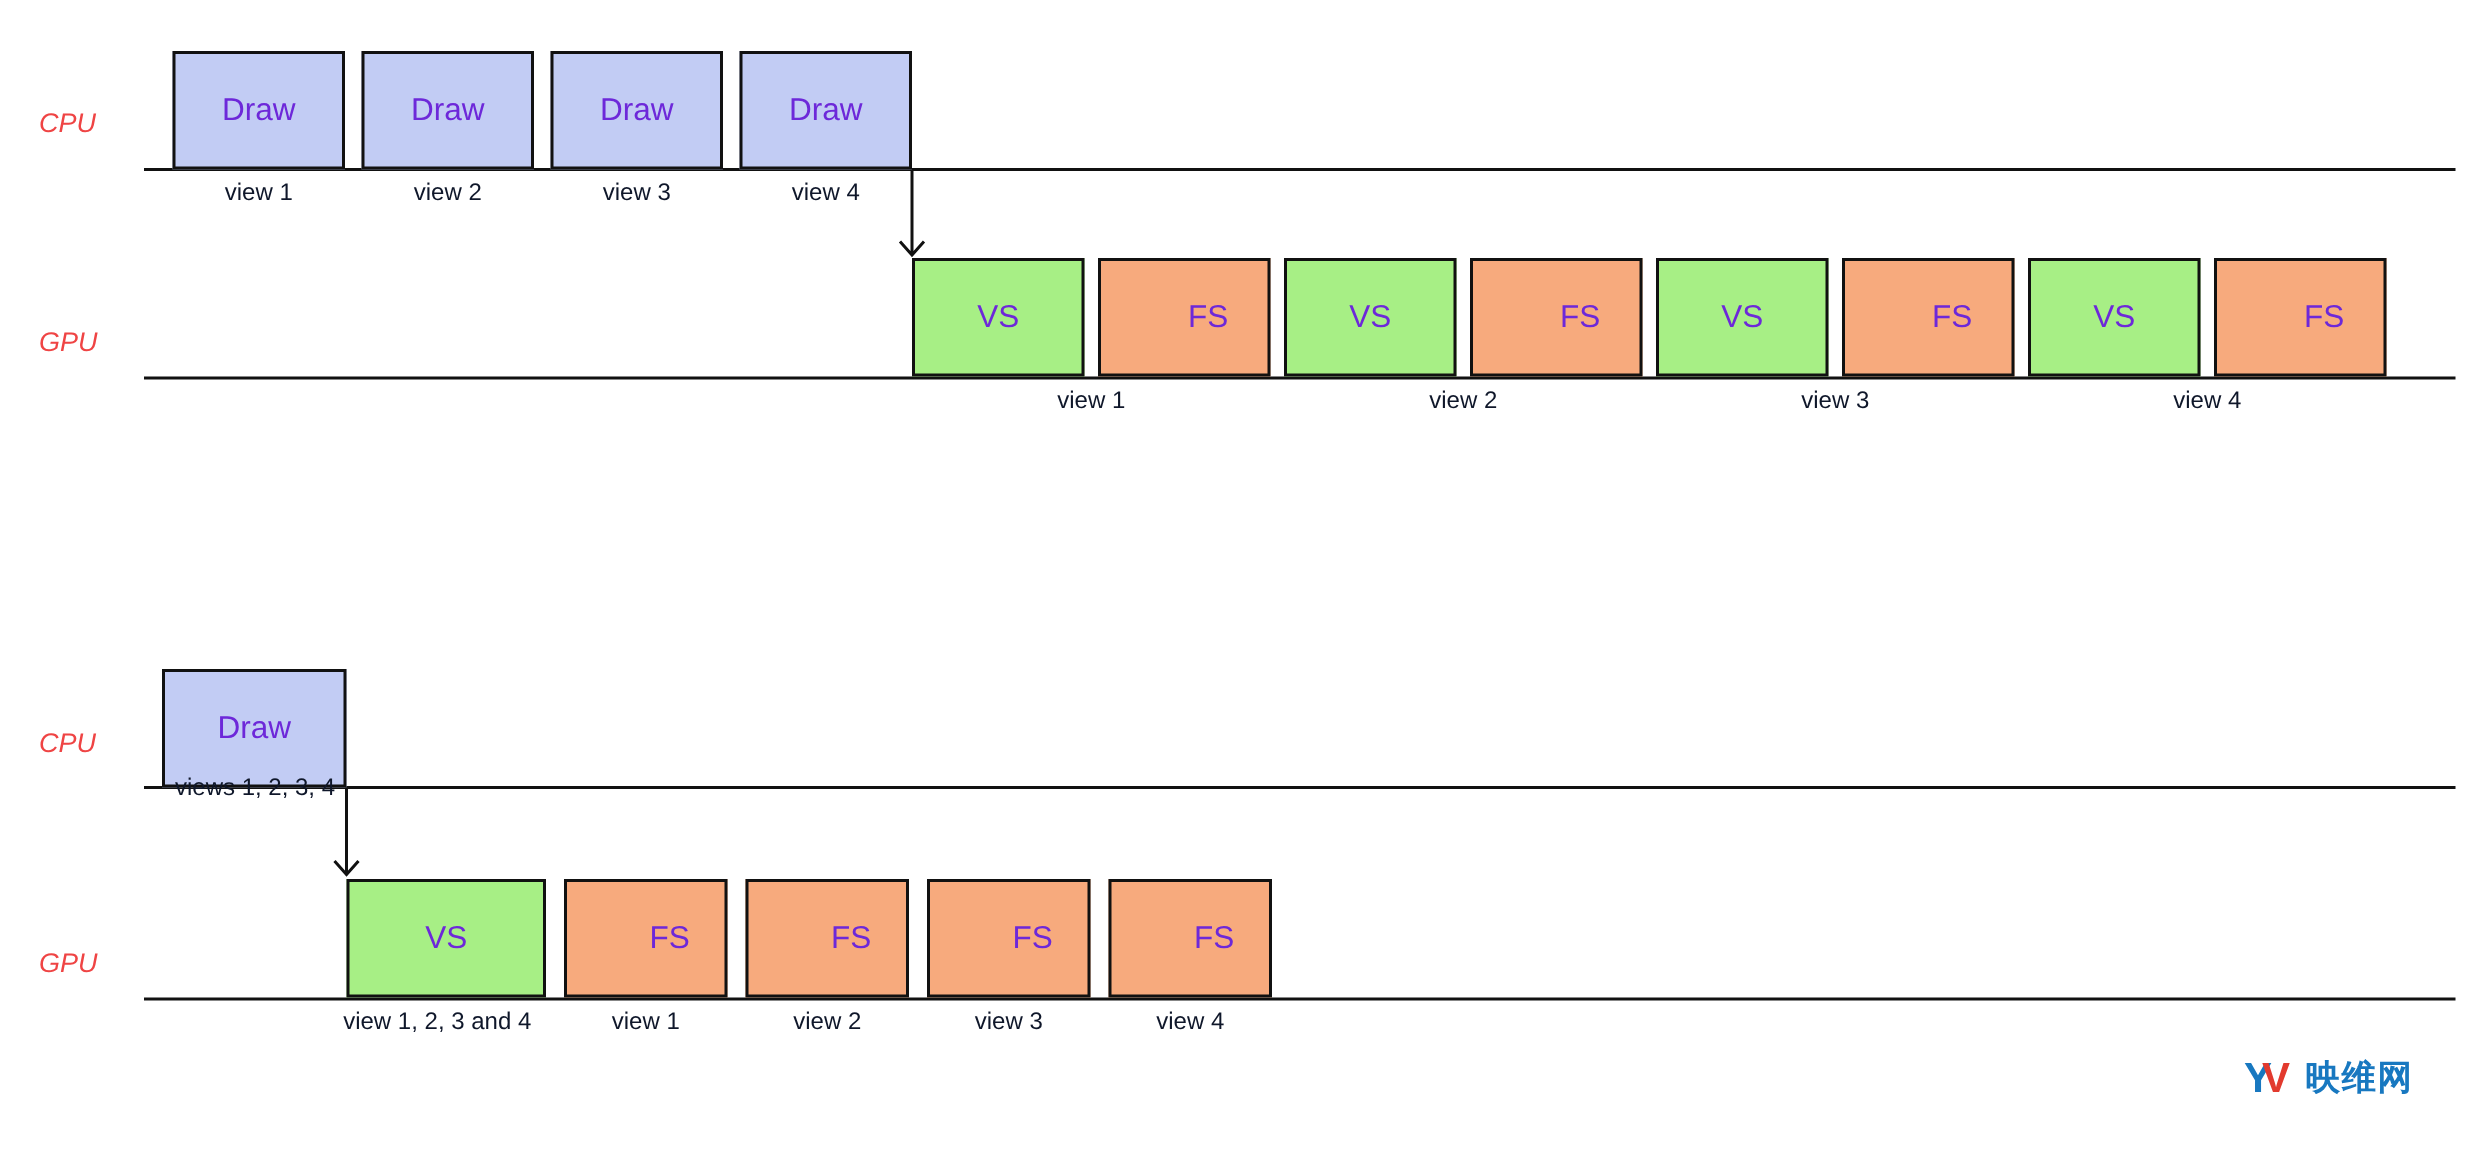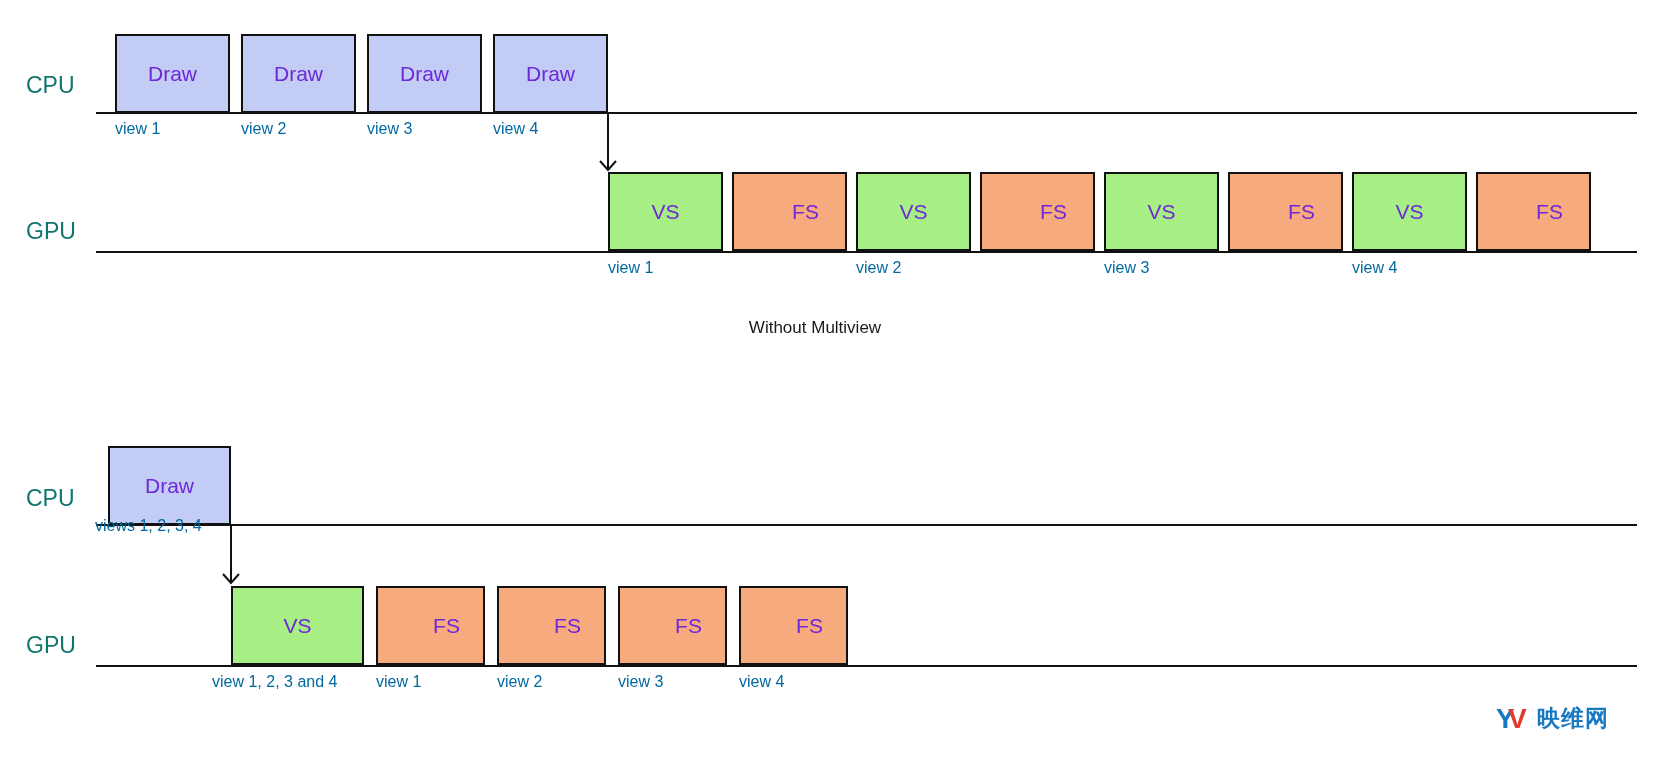--- a/index.html
+++ b/index.html
@@ -1,31 +1,31 @@
 <!DOCTYPE html>
 <html><head>
 <meta charset="utf-8">
 <style>
   html,body{margin:0;padding:0;background:#ffffff;}
   #canvas{
     position:relative;width:1653px;height:778px;background:#ffffff;
     font-family:"Liberation Sans", sans-serif;color:#1a1a1a;overflow:hidden;
   }
   .tl{position:absolute;height:2px;background:#111111;}
-  .row-label{position:absolute;font-size:23px;color:#0f766e;line-height:1.15;}
+  .row-label{position:absolute;font-size:18px;color:#ef4444;line-height:1.15;font-style:italic;}
   .box{
     position:absolute;box-sizing:border-box;border:2px solid #111111;
     display:flex;align-items:center;justify-content:center;
     font-size:21px;color:#6d28d9;
   }
   .box.draw{background:#c2ccf4;}
   .box.vs{background:#a7ef85;}
   .box.fs{background:#f7aa7d;padding-left:32px;}
   .view-label{
-    position:absolute;font-size:16px;color:#0369a1;
+    position:absolute;font-size:16px;color:#0f172a;text-align:center;
     line-height:1.2;white-space:nowrap;
   }
   .caption{position:absolute;left:0;width:1630px;text-align:center;font-size:17px;color:#1a1a1a;}
   .arrow{position:absolute;}
   #logo{position:absolute;left:1496px;top:704px;display:flex;align-items:center;gap:5px;}
   #logo .cn{font-size:23px;font-weight:bold;color:#1878c0;letter-spacing:1px;line-height:1;}
 </style>
 </head>
 <body>
 
@@ -58,42 +58,41 @@
   <div class="box vs" style="left:1104px;top:172px;width:115px;height:79px">VS</div>
   <div class="box fs" style="left:1228px;top:172px;width:115px;height:79px">FS</div>
   <div class="box vs" style="left:1352px;top:172px;width:115px;height:79px">VS</div>
   <div class="box fs" style="left:1476px;top:172px;width:115px;height:79px">FS</div>
 
   <div class="view-label" style="left:608px;top:258px;width:239px">view 1</div>
   <div class="view-label" style="left:856px;top:258px;width:239px">view 2</div>
   <div class="view-label" style="left:1104px;top:258px;width:239px">view 3</div>
   <div class="view-label" style="left:1352px;top:258px;width:239px">view 4</div>
 
-  <div class="caption" style="top:318px">Without Multiview</div>
 
   <div class="row-label" style="left:26px;top:485px">CPU</div>
   <div class="tl" style="left:96px;top:524px;width:1541px"></div>
 
   <div class="box draw" style="left:108px;top:446px;width:123px;height:79px">Draw</div>
   <div class="view-label" style="left:95px;top:516px;width:150px">views 1, 2, 3, 4</div>
 
   <svg class="arrow" style="left:219px;top:525px" width="24" height="61" viewBox="0 0 24 61">
     <path d="M12 0 V57 M4 49 L12 58 L20 49" stroke="#111111" stroke-width="2" fill="none"></path>
   </svg>
 
   <div class="row-label" style="left:26px;top:632px">GPU</div>
   <div class="tl" style="left:96px;top:665px;width:1541px"></div>
 
   <div class="box vs" style="left:231px;top:586px;width:133px;height:79px">VS</div>
   <div class="box fs" style="left:376px;top:586px;width:109px;height:79px">FS</div>
   <div class="box fs" style="left:497px;top:586px;width:109px;height:79px">FS</div>
   <div class="box fs" style="left:618px;top:586px;width:109px;height:79px">FS</div>
   <div class="box fs" style="left:739px;top:586px;width:109px;height:79px">FS</div>
 
-  <div class="view-label" style="left:212px;top:672px;width:183px">view 1, 2, 3 and 4</div>
+  <div class="view-label" style="left:200px;top:672px;width:183px">view 1, 2, 3 and 4</div>
   <div class="view-label" style="left:376px;top:672px;width:109px">view 1</div>
   <div class="view-label" style="left:497px;top:672px;width:109px">view 2</div>
   <div class="view-label" style="left:618px;top:672px;width:109px">view 3</div>
   <div class="view-label" style="left:739px;top:672px;width:109px">view 4</div>
 
 
   <div id="logo">
     <svg width="36" height="28" viewBox="0 0 36 28">
       <text x="0" y="24" font-size="28" font-weight="bold" fill="#1878c0" font-family="Liberation Sans, sans-serif">Y</text>
       <text x="12" y="24" font-size="28" font-weight="bold" fill="#e23a2e" font-family="Liberation Sans, sans-serif">V</text>

